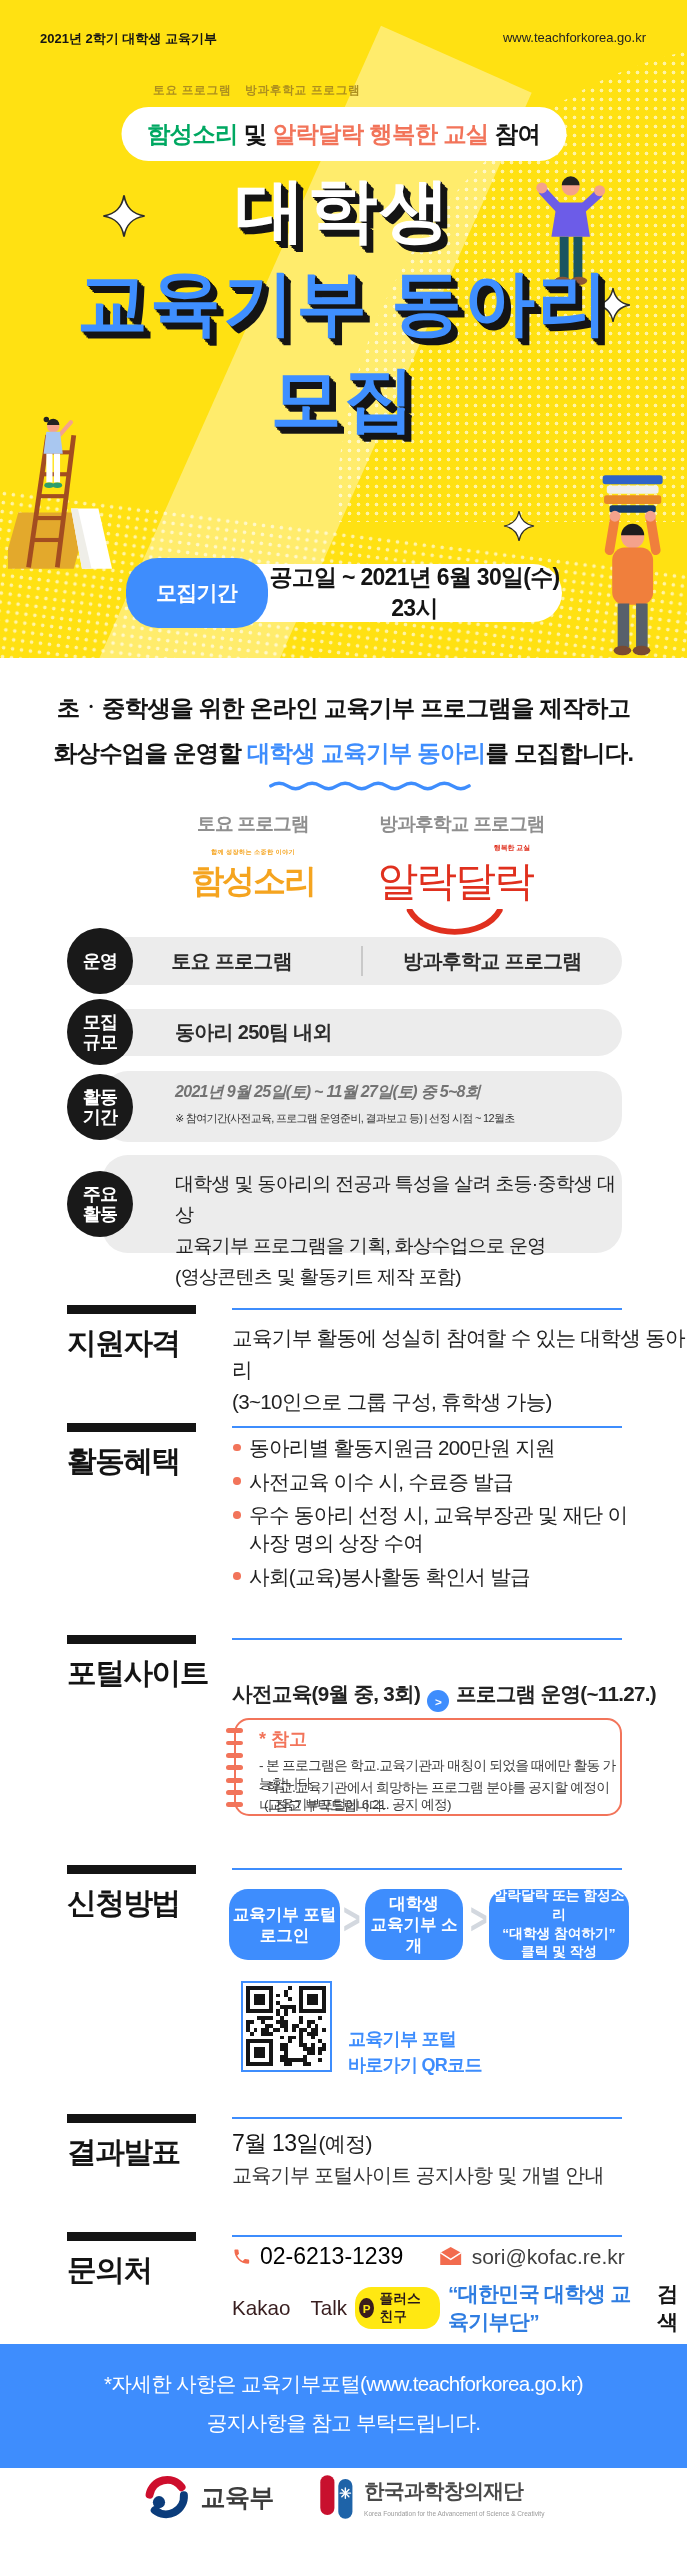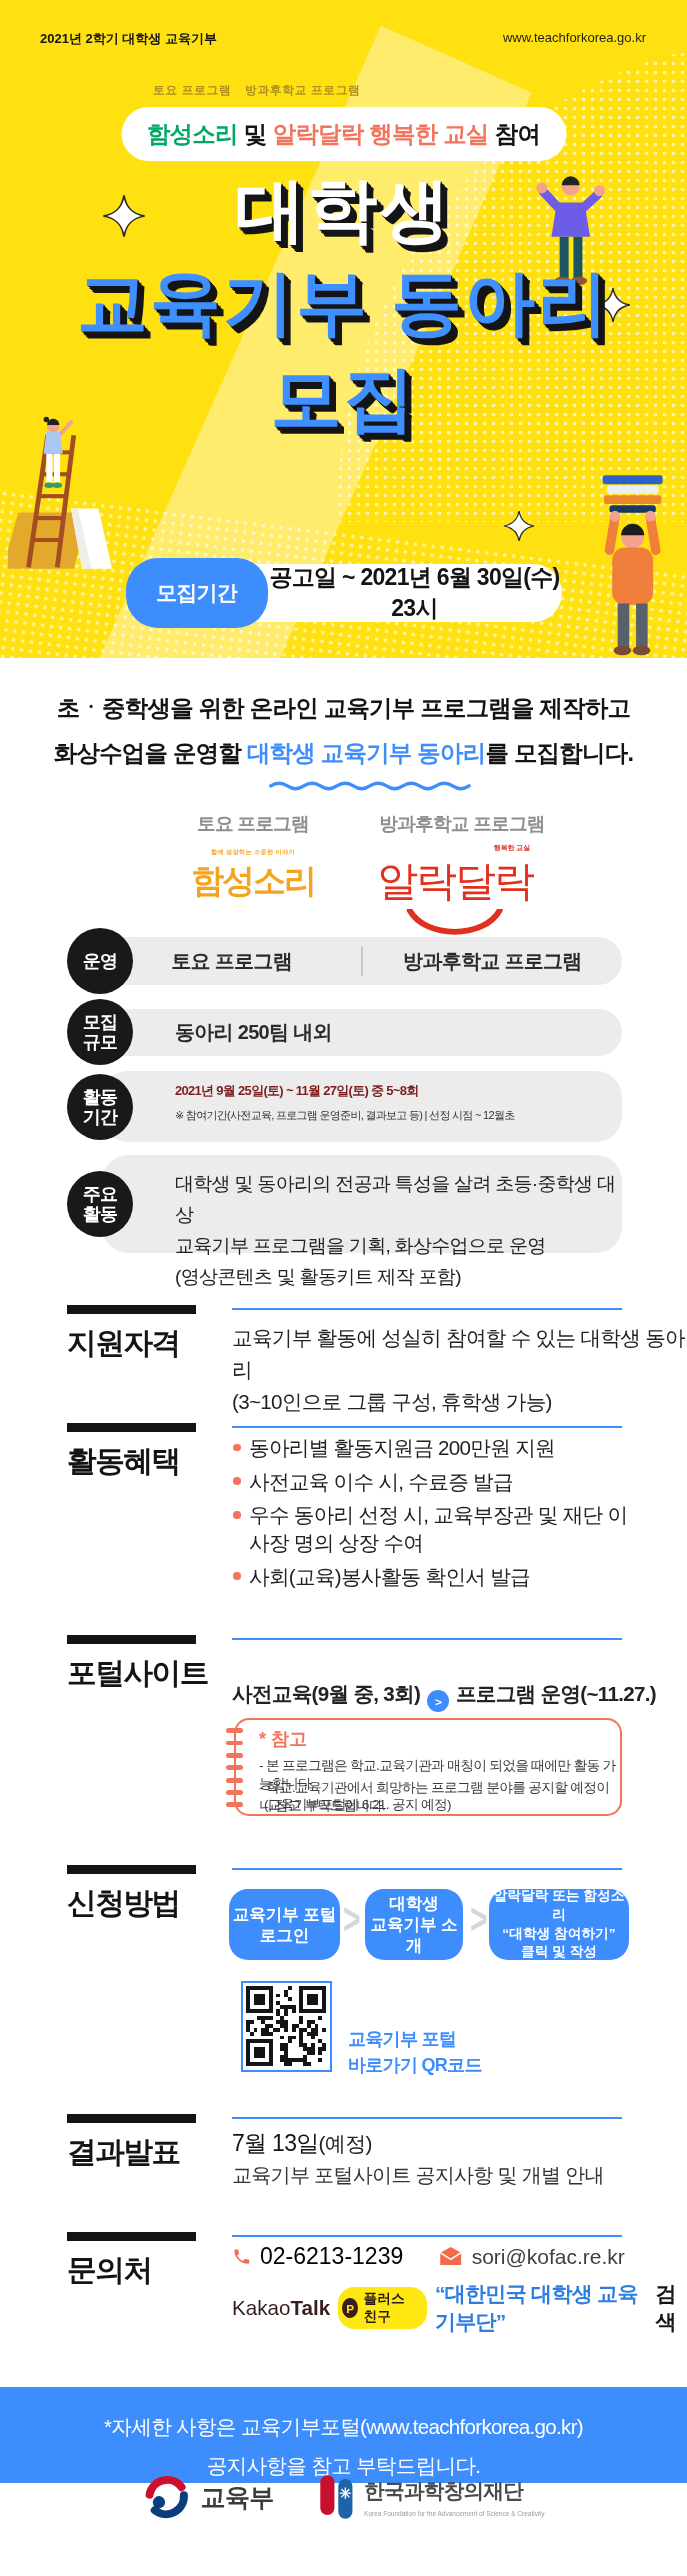--- a/index.html
+++ b/index.html
@@ -56,21 +56,21 @@
   .cbadge{position:absolute;left:67px;width:66px;height:66px;border-radius:50%;background:#191919;color:#fff;
           display:flex;flex-direction:column;align-items:center;justify-content:center;font-size:18px;font-weight:800;
           line-height:20px;z-index:2;letter-spacing:-0.7px;}
   .gpill{position:absolute;left:102px;width:520px;background:#ECECEC;border-radius:26px;z-index:1;color:#2B2B2B;}
   .gpill.split{display:flex;align-items:center;}
   .gpill .half{flex:1;text-align:center;font-size:20px;font-weight:600;letter-spacing:-0.7px;}
   .gpill .vdiv{width:1.4px;height:30px;background:#C9C9C9;}
   .b-op{top:928px}.p-op{top:937px;height:48px}
   .b-sc{top:999px}.p-sc{top:1009px;height:47px;display:flex;align-items:center;padding-left:73px;box-sizing:border-box;font-size:20px;font-weight:600;letter-spacing:-0.7px;}
   .b-pd{top:1074px}.p-pd{top:1071px;height:71px;box-sizing:border-box;padding:11px 0 0 73px;}
-  .p-pd .l1{font-size:13px;font-weight:600;color:#7f1d1d;letter-spacing:-0.7px;}
+  .p-pd .l1{font-size:16px;font-weight:600;color:#737373;letter-spacing:-0.7px;font-style:italic;}
   .p-pd .l2{font-size:11px;font-weight:500;color:#333;margin-top:7.6px;letter-spacing:-0.7px;}
   .b-ac{top:1171px}.p-ac{top:1155px;height:98px;box-sizing:border-box;padding:13px 0 0 73px;font-size:19px;
         font-weight:500;line-height:31px;color:#222;letter-spacing:-0.7px;}
 
   
   .sec{position:absolute;left:0;width:687px;}
   .sec .bar{position:absolute;left:67px;top:0;width:129px;height:9px;background:#141414;}
   .sec .bline{position:absolute;left:232px;top:2.7px;width:390px;height:2.7px;background:var(--blue,#3E8DFD);}
   .sec .shead{position:absolute;left:67px;top:18px;font-size:29.6px;font-weight:800;color:#141414;letter-spacing:-1.4px;}
   .s-qual{top:1305px}.s-ben{top:1423px}.s-proc{top:1635px}.s-app{top:1865px}.s-res{top:2114px}.s-con{top:2232px}
@@ -89,51 +89,51 @@
            border-radius:15px;box-sizing:border-box;background:#fff;}
   .notebox .tick{position:absolute;left:-9.6px;width:17px;height:4.8px;border-radius:2.7px;background:var(--coral,#F2745A);}
   .notebox .ntitle{position:absolute;left:23px;top:6.9px;font-size:18px;font-weight:800;color:var(--coral,#F2745A);}
   .notebox .nl{position:absolute;left:23px;font-size:13.7px;font-weight:500;color:#3a3a3a;letter-spacing:-0.7px;}
   .n1{top:37px}.n2{top:59px}.n3{top:76px;left:28px !important;}
 
   .abox{position:absolute;background:var(--blue,#3E8DFD);border-radius:19px;color:#fff;display:flex;flex-direction:column;
         align-items:center;justify-content:center;text-align:center;font-weight:700;z-index:1;}
   .ab1{left:229px;top:1889px;width:111px;height:71px;font-size:16.5px;line-height:21px;}
   .ab2{left:365px;top:1889px;width:98px;height:71px;font-size:16.5px;line-height:21px;}
-  .ab3{left:489px;top:1889px;width:140px;height:71px;font-size:13.7px;line-height:18.6px;}
+  .ab3{left:489px;top:1889px;width:140px;height:71px;font-size:13.7px;line-height:18.6px;border-radius:18px;}
   .achev{position:absolute;top:1902px;font-size:30px;font-weight:700;color:#D3D8DF;transform:scaleY(1.5);}
   .ac1{left:343px}.ac2{left:470px}
   .qr{position:absolute;left:241px;top:1981px;width:91px;height:91px;border:2.1px solid var(--blue,#3E8DFD);
       background:#fff;box-sizing:border-box;padding:3.4px;}
   .qrlabel{position:absolute;left:348px;top:2026px;font-size:18px;font-weight:700;color:var(--blue,#3E8DFD);
            line-height:26px;letter-spacing:-0.7px;}
   .resl1{position:absolute;left:232px;top:2128px;}
   .resl1 .d{font-size:23px;font-weight:400;color:#141414;letter-spacing:-0.7px;}
   .resl1 .s{font-size:21px;font-weight:500;color:#222;letter-spacing:-0.7px;}
   .resl2{position:absolute;left:232px;top:2162px;font-size:20px;font-weight:500;color:#333;letter-spacing:-0.7px;}
   .crow1{position:absolute;left:232px;top:2243px;display:flex;align-items:center;gap:9px;}
   .crow1 .ph{font-size:23px;font-weight:400;color:#000000;letter-spacing:0;}
   .crow1 .em{font-size:21px;font-weight:500;color:#3F3F3F;}
   .crow1 .sp{width:18px;}
   .crow2{position:absolute;left:232px;top:2280px;display:flex;align-items:center;gap:8.2px;}
   .kk{font-size:20.6px;color:#381E1F;font-weight:500;}
-  .kk b{font-weight:700;}
+  .kk b{font-weight:400;margin-left:20px;}
   .kplus{display:flex;align-items:center;gap:5.5px;background:var(--kakao_yellow,#FFE812);border-radius:16.5px;
          padding:3.4px 11px 3.4px 4.1px;}
   .pcirc{position:relative;width:20.6px;height:20.6px;border-radius:50%;background:#3A1D1D;color:var(--kakao_yellow,#FFE812);
          font-weight:800;font-size:11.7px;display:flex;align-items:center;justify-content:center;}
   .pcirc::after{content:'';position:absolute;left:2.1px;bottom:-4.1px;border:4.1px solid transparent;border-top-color:#3A1D1D;
          transform:rotate(18deg);}
   .kplus .pl{font-size:13.7px;font-weight:800;color:#281919;}
   .kquote{font-size:21px;font-weight:800;color:#2F7DE1;letter-spacing:-0.7px;}
   .ksearch{font-size:21px;font-weight:800;color:#141414;letter-spacing:-0.7px;}
 
   
-  .footer{position:absolute;left:0;top:2344px;width:687px;height:96px;background:var(--footer_blue,#3E8DFD);
-          text-align:center;color:#fff;margin-top:43px;}
+  .footer{position:absolute;left:0;top:2344px;width:687px;height:124px;background:var(--footer_blue,#3E8DFD);
+          text-align:center;color:#fff;}
   .footer .fl{font-size:20.6px;font-weight:500;letter-spacing:-0.7px;}
   .footer .fl1{margin-top:26px;}
   .footer .fl2{margin-top:11px;}
   .logobar{position:absolute;left:0;top:2470px;width:687px;display:flex;align-items:center;justify-content:center;gap:45px;}
   .moe{display:flex;align-items:center;gap:11px;}
   .moe .mt{font-size:25px;font-weight:700;color:#3C3C3C;letter-spacing:-0.7px;}
   .kofac{display:flex;align-items:center;gap:9.6px;}
   .kofac .kt{font-size:20.6px;font-weight:800;color:#4A4A4A;letter-spacing:-0.7px;}
   .kofac .ke{font-size:6.5px;color:#9A9A9A;margin-top:4.1px;}
 </style>

